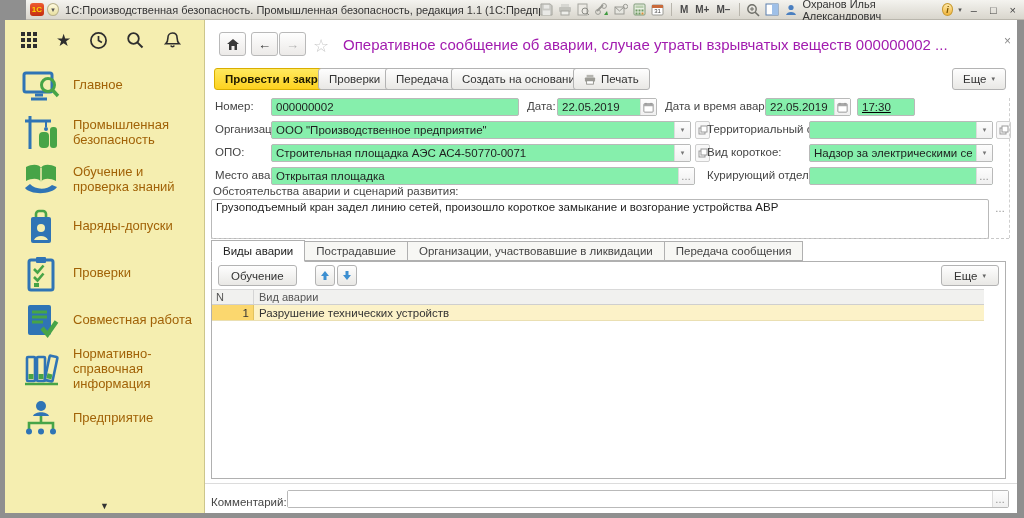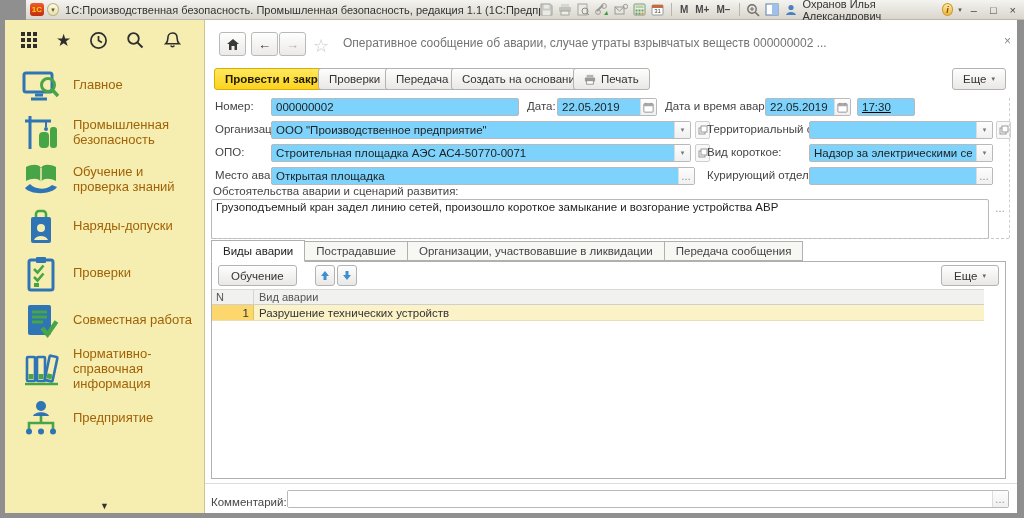--- a/index.html
+++ b/index.html
@@ -45,34 +45,34 @@
   .lbl { font-size:11.5px; color:#454545; white-space:nowrap; }
   .abs { position:absolute; }
 
   
   .navbar { position:absolute; top:8px; left:0; right:0; height:34px; }
   .navbtn { position:absolute; top:4px; height:24px; width:27px; background:linear-gradient(#fefefe,#eceae8);
     border:1px solid #b9b9b9; border-radius:3px; display:flex; align-items:center; justify-content:center;
     font-size:13px; color:#333; }
   .navbtn.dis { color:#b5b5b5; }
   .favstar { position:absolute; top:7px; left:108px; font-size:18px; color:#c9c9c9; }
-  .pagetitle { position:absolute; top:8px; left:138px; right:30px; font-size:12px; color:#737373;
+  .pagetitle { position:absolute; top:8px; left:138px; right:30px; font-size:15px; color:#a21caf;
     white-space:nowrap; overflow:hidden; }
   .pageclose { position:absolute; top:6px; right:6px; font-size:12px; color:#8a8a8a; }
 
   
   .toolbar { position:absolute; top:48px; left:0; right:0; height:26px; }
   .btn { display:inline-flex; align-items:center; gap:5px; height:22px; padding:0 10px;
     background:linear-gradient(#fefefe,#e9e8e5); border:1px solid #b3b3b3; border-radius:3px;
     font-size:11.5px; color:#333; position:absolute; top:0; white-space:nowrap; }
   .btn .dd { font-size:7px; color:#666; }
   .btn-primary { background:linear-gradient(#ffe95e,#fdd21f); border-color:#d9ae00; font-weight:bold; color:#201c00; }
 
   
-  .ctl { position:absolute; display:flex; align-items:stretch; height:18px; background:#7dd3fc;
+  .ctl { position:absolute; display:flex; align-items:stretch; height:18px; background:#86efac;
     border:1px solid #b9b9b9; border-radius:2px; }
   .ctl input { flex:1; min-width:0; border:0; outline:0; padding:0 4px; font-family:"Liberation Sans",sans-serif;
     font-size:11.5px; color:#1e1e1e; background:transparent; }
   .sfx { width:16px; flex:none; display:flex; align-items:center; justify-content:center; color:#777;
     font-size:7px; border-left:1px solid #dcdcdc; background:linear-gradient(#fdfdfd,#f0f0f0); }
   .sfx.dots { font-size:10px; letter-spacing:1px; color:#8a8a8a; }
   .linkbtn { position:absolute; width:15px; height:18px; display:flex; align-items:center; justify-content:center;
     border:1px solid #cfcfcf; border-radius:2px; background:#f8f8f8; }
   .vdash { position:absolute; left:804px; top:78px; height:140px; border-left:1px dashed #cfcfcf; }
   .hdash { position:absolute; left:6px; right:8px; top:218px; border-top:1px dashed #c9c9c9; }

